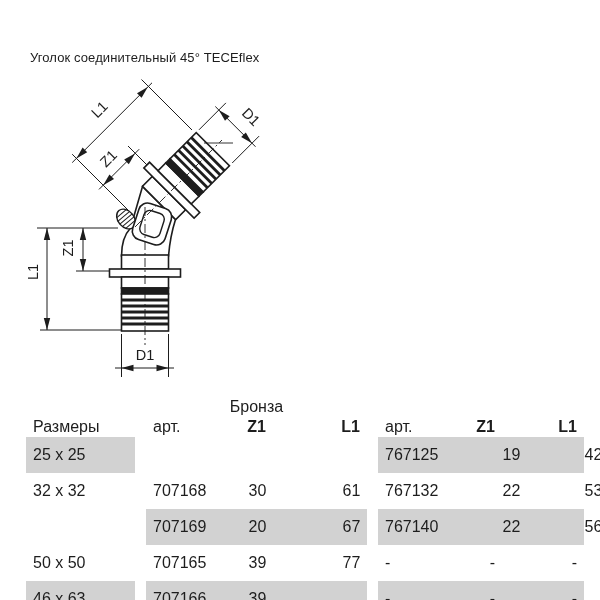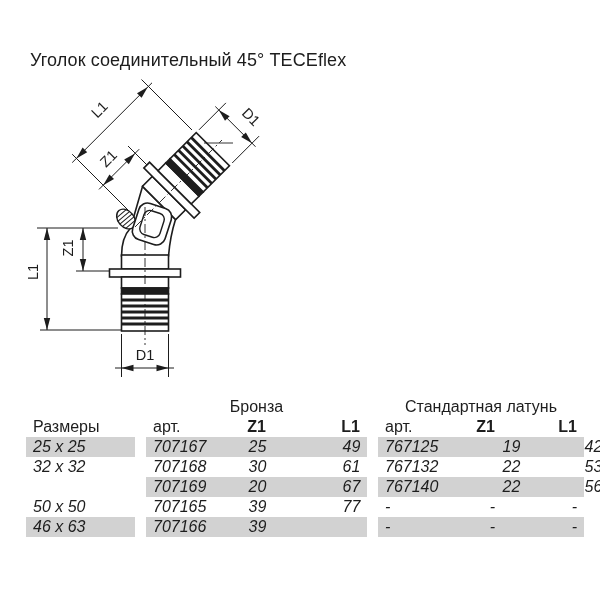--- a/index.html
+++ b/index.html
@@ -1,30 +1,30 @@
 <!DOCTYPE html>
 <html><head>
 <meta charset="utf-8">
 <style>
   html,body{margin:0;padding:0;}
   body{
     width:600px;height:600px;position:relative;background:#ffffff;
     font-family:"Liberation Sans", sans-serif;color:#1d1d1d;overflow:hidden;
   }
   .title{
-    position:absolute;left:30px;top:50px;font-size:18px;font-weight:400;
+    position:absolute;left:30px;top:50px;font-size:13px;font-weight:400;
     letter-spacing:.1px;color:#1d1d1d;
   }
   svg{position:absolute;left:0;top:0;}
   svg text{font-family:"Liberation Sans", sans-serif;font-size:14.5px;fill:#1d1d1d;}
   
   .tbl{position:absolute;left:0;top:396px;width:600px;font-size:16px;color:#1d1d1d;}
   .grow{position:relative;height:21px;}
   .hrow{position:relative;height:20px;}
-  .drow{position:relative;height:20px;font-style:italic;}
+  .drow{position:relative;height:36px;}
   .b1{position:absolute;left:26px;width:109px;height:100%;box-sizing:border-box;}
   .b2{position:absolute;left:146px;width:221px;height:100%;box-sizing:border-box;}
   .b3{position:absolute;left:378px;width:206px;height:100%;box-sizing:border-box;}
   .odd .b1,.odd .b2,.odd .b3{background:#d2d2d2;}
   .gname{display:flex;align-items:center;justify-content:center;}
   .cell-l{display:flex;align-items:center;padding-left:7px;}
   .grid{display:grid;align-items:center;padding:0 7px;}
   .g2{grid-template-columns:1fr 60px 94px;}
   .g3{grid-template-columns:1fr 82px 82px;}
   .r{text-align:right;}
@@ -136,43 +136,37 @@
   <text transform="translate(72.5,248) rotate(-90)" text-anchor="middle">Z1</text>
   <text transform="translate(103,113) rotate(-45)" text-anchor="middle">L1</text>
   <text transform="translate(112,162) rotate(-45)" text-anchor="middle">Z1</text>
   <text transform="translate(247.5,120.5) rotate(45)" text-anchor="middle">D1</text>
   <text x="145" y="360" text-anchor="middle">D1</text>
 </svg>
 
 <div class="tbl">
   <div class="grow">
     <div class="b2 gname">Бронза</div>
-    <div class="b3 gname">Стандартная латунь</div>
   </div>
   <div class="hrow">
     <div class="b1 cell-l">Размеры</div>
     <div class="b2 grid g2">
       <span>арт.</span>
       <span class="r bold">Z1</span>
       <span class="r bold">L1</span>
     </div>
     <div class="b3 grid g3">
       <span>арт.</span>
       <span class="r bold">Z1</span>
       <span class="r bold">L1</span>
     </div>
   </div>
 
   <div class="drow odd">
     <div class="b1 cell-l">25 x 25</div>
-    <div class="b2 grid g2">
-      <span>707167</span>
-      <span class="r">25</span>
-      <span class="r">49</span>
-    </div>
     <div class="b3 grid g3">
       <span>767125</span>
       <span class="r">19</span>
       <span class="r">42</span>
     </div>
   </div>
 
   <div class="drow">
     <div class="b1 cell-l">32 x 32</div>
     <div class="b2 grid g2">

